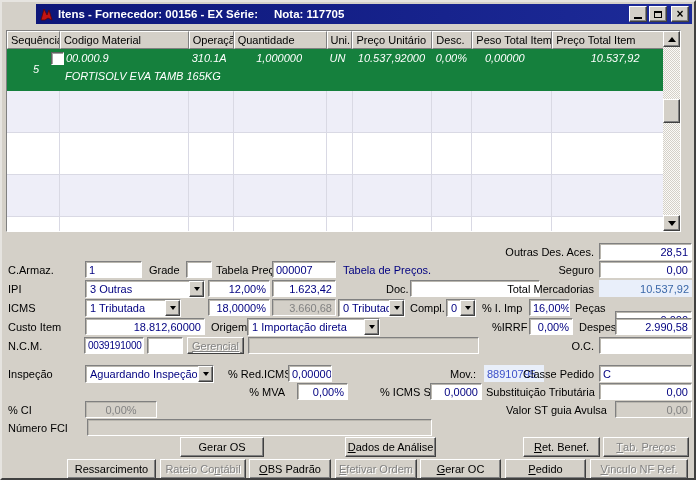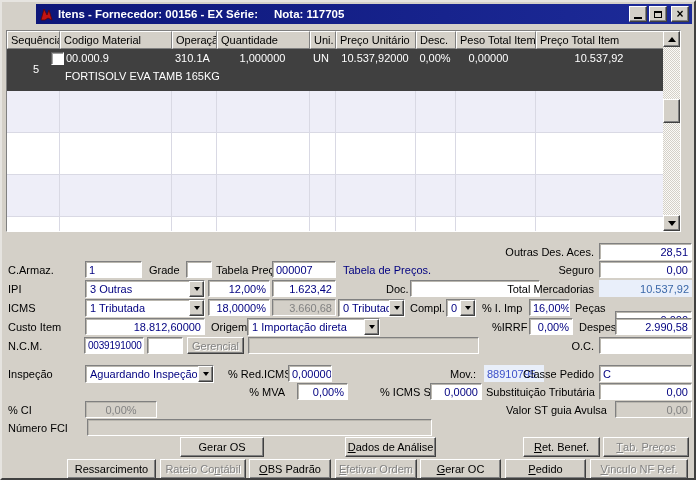--- a/index.html
+++ b/index.html
@@ -19,23 +19,23 @@
   .g-max{display:block;width:8px;height:7px;border:1px solid #000;border-top:2px solid #000;box-sizing:border-box;}
   .g-close{font-size:12px;font-weight:bold;line-height:10px;}
   
   .grid{position:absolute;left:4px;top:28px;width:675px;height:202px;background:#fff;
         border:1px solid;border-color:#808080 #fff #fff #808080;box-sizing:border-box;overflow:hidden;}
   .ghead{display:flex;height:18px;}
   .hcell{background:#d4d0c8;border:1px solid;border-color:#fff #808080 #808080 #fff;box-sizing:border-box;
          padding:2px 2px 0 3px;white-space:nowrap;overflow:hidden;font-size:11px;}
   .grow{display:flex;border-bottom:1px solid #d9d9e4;box-sizing:border-box;}
   .gc{display:block;height:100%;box-sizing:border-box;border-right:1px solid #d9d9e4;}
-  .c0{width:53px}.c1{width:112px}.c2{width:45px}.c3{width:93px}.c4{width:26px}
+  .c0{width:53px}.c1{width:129px}.c2{width:45px}.c3{width:93px}.c4{width:26px}
   .c5{width:80px}.c6{width:40px}.c7{width:80px}.c8{width:128px}
-  .sel{position:relative;height:42px;background:#404040;color:#fff;border-bottom:none;}
+  .sel{position:relative;height:42px;background:#15803d;color:#fff;border-bottom:none;font-style:italic;}
   .scell{box-sizing:border-box;padding:3px 3px 0 3px;white-space:nowrap;overflow:hidden;}
   .num{text-align:center;padding-right:5px;}
   .alt1{background:#eeeef8;}
   .alt2{background:#fff;}
   .seqtxt{position:absolute;left:26px;top:14px;}
   .chk{position:absolute;left:44px;top:3px;width:13px;height:13px;background:#fff;
        border:1px solid;border-color:#606060 #fff #fff #606060;box-shadow:inset 1px 1px 0 #a0a0a0;box-sizing:border-box;}
   .rowdesc{position:absolute;left:58px;top:21px;white-space:nowrap;}
   
   .vsb{position:absolute;top:0;right:0;width:17px;height:200px;background:#d4d0c8;
@@ -64,21 +64,21 @@
   .cval{position:absolute;left:4px;top:2px;right:16px;white-space:nowrap;overflow:hidden;font-size:11px;}
   .cbtn{position:absolute;right:0;top:0;width:15px;height:16px;background:#d4d0c8;border:1px solid;
         border-color:#fff #404040 #404040 #fff;box-shadow:inset -1px -1px 0 #808080;box-sizing:border-box;
         display:flex;align-items:center;justify-content:center;}
   .arr{width:0;height:0;border-left:3px solid transparent;border-right:3px solid transparent;border-top:4px solid #000;}
   
   .btn{position:absolute;height:20px;box-sizing:border-box;background:#d4d0c8;color:#000;
        border:1px solid;border-color:#fff #404040 #404040 #fff;box-shadow:inset -1px -1px 0 #808080;
        display:flex;align-items:center;justify-content:center;font-size:11px;white-space:nowrap;cursor:default;}
   .dbtn{color:#828282;text-shadow:1px 1px 0 #fff;}
-  .smallbtn{height:17px;}
+  .smallbtn{height:17px;text-decoration:underline;}
 </style>
 </head>
 <body>
 
 <div class="win">
 
   <div class="titlebar">
     <svg class="appicon" viewBox="0 0 15 15">
       <path d="M2 13 L5 2 L8 8 L10 3 L13 13 L9 11 L6 13 Z" fill="#c41414" stroke="#5e0505" stroke-width="0.8"></path>
     </svg>
@@ -199,21 +199,21 @@
       </span>
   </span>
   <span class="fld r" style="left:206px;top:278px;width:62px">12,00%</span>
   <span class="fld r" style="left:270px;top:278px;width:64px">1.623,42</span>
   <span class="lbl" style="left:384px;top:281px">Doc.</span>
   <span class="fld" style="left:408px;top:278px;width:130px"></span>
   <span class="lblr" style="left:440px;top:281px;width:152px">Total Mercadorias</span>
   <span class="fld flat r" style="left:597px;top:278px;width:93px">10.537,92</span>
 
   <span class="lbl" style="left:6px;top:300px">ICMS</span>
-  <span class="combo" style="left:83px;top:297px;width:120px">
+  <span class="combo" style="left:83px;top:297px;width:96px">
     <span class="cval">1 Tributada</span>
     <span class="cbtn">
         <i class="arr"></i>
       </span>
   </span>
   <span class="fld r" style="left:206px;top:297px;width:62px">18,0000%</span>
   <span class="fld dis r" style="left:270px;top:297px;width:64px">3.660,68</span>
   <span class="combo" style="left:336px;top:297px;width:67px">
     <span class="cval" style="right:15px">0 Tributada</span>
     <span class="cbtn">

